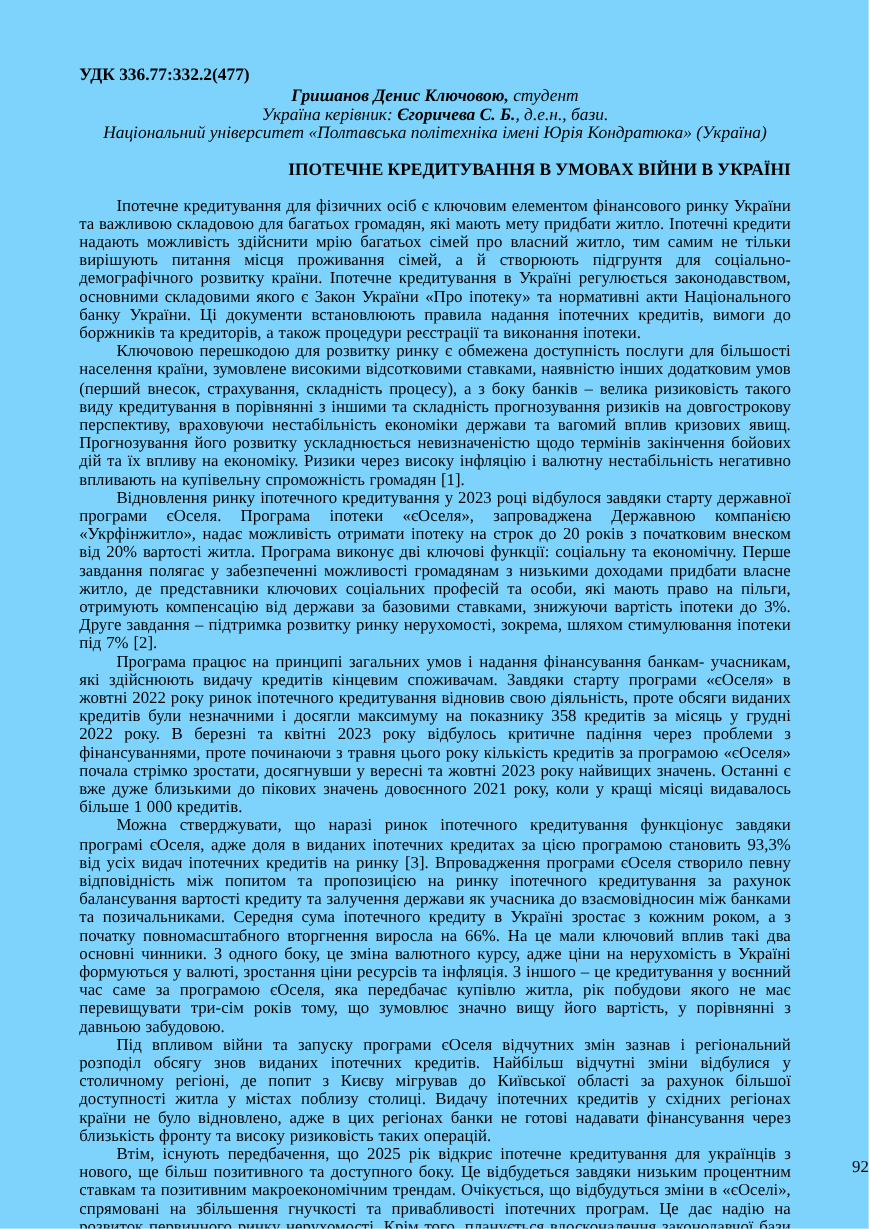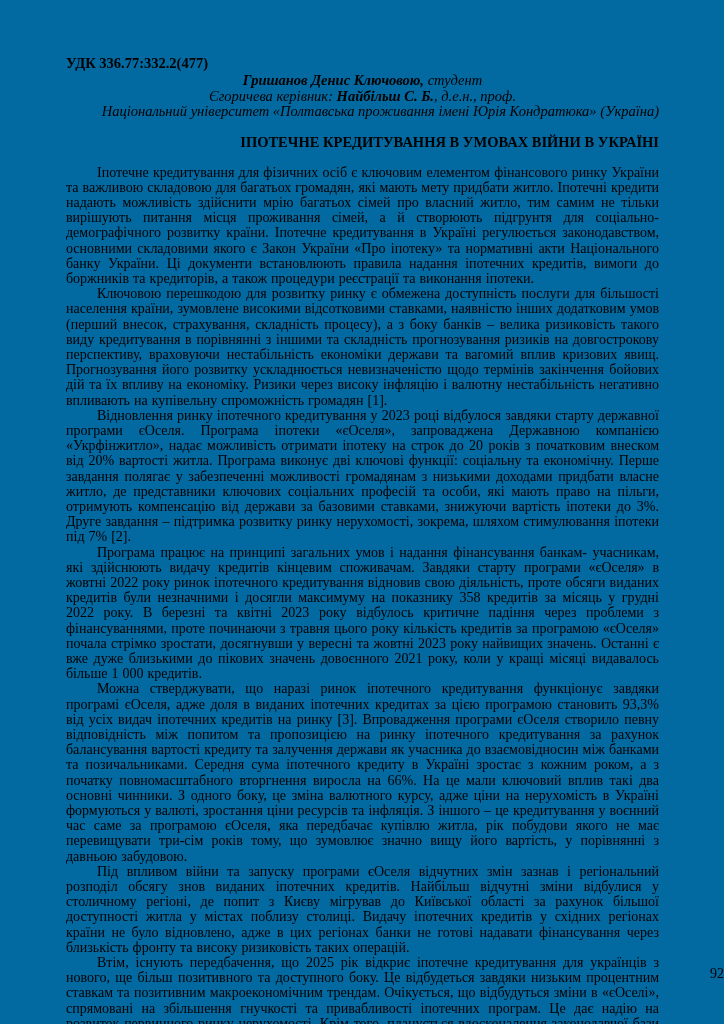--- a/index.html
+++ b/index.html
@@ -4,21 +4,21 @@
 <style>
   html, body {
     margin: 0;
     padding: 0;
     background: #ffffff;
   }
   .page {
     position: relative;
     width: 724px;
     height: 1024px;
-    background: #0369a1;
+    background: #7dd3fc;
     color: #000000;
     font-family: "Liberation Serif", "DejaVu Serif", serif;
     overflow: hidden;
   }
   .content {
     position: absolute;
     top: 55px;
     left: 66px;
     width: 593px;
   }
@@ -27,21 +27,21 @@
     font-size: 14.5px;
     line-height: 16px;
     margin: 0 0 2px 0;
     text-align: left;
   }
   .byline {
     font-size: 14.5px;
     line-height: 15.5px;
     text-align: center;
   }
-  .i  { font-style: italic; text-align: right; }
+  .i  { font-style: italic; }
   .bi { font-style: italic; font-weight: bold; }
   .title {
     font-size: 14.5px;
     font-weight: bold;
     text-align: right;
     margin: 14px 0 15px 0;
     line-height: 16px;
   }
   .body p {
     font-size: 14px;
@@ -65,23 +65,23 @@
 </head>
 <body>
 
 <div class="page">
   <div class="content">
 
     <div class="udc">УДК 336.77:332.2(477)</div>
 
     <div class="byline"><span class="bi">Гришанов Денис Ключовою,</span><span class="i"> студент</span></div>
 
-    <div class="byline"><span class="i">Єгоричева керівник: </span><span class="bi">Найбільш С. Б.</span><span class="i">, д.е.н., проф.</span></div>
+    <div class="byline"><span class="i">Україна керівник: </span><span class="bi">Єгоричева С. Б.</span><span class="i">, д.е.н., бази.</span></div>
 
-    <div class="byline i">Національний університет «Полтавська проживання імені Юрія Кондратюка» (Україна)</div>
+    <div class="byline i">Національний університет «Полтавська політехніка імені Юрія Кондратюка» (Україна)</div>
 
     <h1 class="title">ІПОТЕЧНЕ КРЕДИТУВАННЯ В УМОВАХ ВІЙНИ В УКРАЇНІ</h1>
 
     <div class="body">
       <p>Іпотечне кредитування для фізичних осіб є ключовим елементом фінансового ринку України та важливою складовою для багатьох громадян, які мають мету придбати житло. Іпотечні кредити надають можливість здійснити мрію багатьох сімей про власний житло, тим самим не тільки вирішують питання місця проживання сімей, а й створюють підгрунтя для соціально-демографічного розвитку країни. Іпотечне кредитування в Україні регулюється законодавством, основними складовими якого є Закон України «Про іпотеку» та нормативні акти Національного банку України. Ці документи встановлюють правила надання іпотечних кредитів, вимоги до боржників та кредиторів, а також процедури реєстрації та виконання іпотеки.</p>
       <p>Ключовою перешкодою для розвитку ринку є обмежена доступність послуги для більшості населення країни, зумовлене високими відсотковими ставками, наявністю інших додатковим умов (перший внесок, страхування, складність процесу), а з боку банків – велика ризиковість такого виду кредитування в порівнянні з іншими та складність прогнозування ризиків на довгострокову перспективу, враховуючи нестабільність економіки держави та вагомий вплив кризових явищ. Прогнозування його розвитку ускладнюється невизначеністю щодо термінів закінчення бойових дій та їх впливу на економіку. Ризики через високу інфляцію і валютну нестабільність негативно впливають на купівельну спроможність громадян [1].</p>
       <p>Відновлення ринку іпотечного кредитування у 2023 році відбулося завдяки старту державної програми єОселя. Програма іпотеки «єОселя», запроваджена Державною компанією «Укрфінжитло», надає можливість отримати іпотеку на строк до 20 років з початковим внеском від 20% вартості житла. Програма виконує дві ключові функції: соціальну та економічну. Перше завдання полягає у забезпеченні можливості громадянам з низькими доходами придбати власне житло, де представники ключових соціальних професій та особи, які мають право на пільги, отримують компенсацію від держави за базовими ставками, знижуючи вартість іпотеки до 3%. Друге завдання – підтримка розвитку ринку нерухомості, зокрема, шляхом стимулювання іпотеки під 7% [2].</p>
       <p>Програма працює на принципі загальних умов і надання фінансування банкам- учасникам, які здійснюють видачу кредитів кінцевим споживачам. Завдяки старту програми «єОселя» в жовтні 2022 року ринок іпотечного кредитування відновив свою діяльність, проте обсяги виданих кредитів були незначними і досягли максимуму на показнику 358 кредитів за місяць у грудні 2022 року. В березні та квітні 2023 року відбулось критичне падіння через проблеми з фінансуваннями, проте починаючи з травня цього року кількість кредитів за програмою «єОселя» почала стрімко зростати, досягнувши у вересні та жовтні 2023 року найвищих значень. Останні є вже дуже близькими до пікових значень довоєнного 2021 року, коли у кращі місяці видавалось більше 1 000 кредитів.</p>
       <p>Можна стверджувати, що наразі ринок іпотечного кредитування функціонує завдяки програмі єОселя, адже доля в виданих іпотечних кредитах за цією програмою становить 93,3% від усіх видач іпотечних кредитів на ринку [3]. Впровадження програми єОселя створило певну відповідність між попитом та пропозицією на ринку іпотечного кредитування за рахунок балансування вартості кредиту та залучення держави як учасника до взаємовідносин між банками та позичальниками. Середня сума іпотечного кредиту в Україні зростає з кожним роком, а з початку повномасштабного вторгнення виросла на 66%. На це мали ключовий вплив такі два основні чинники. З одного боку, це зміна валютного курсу, адже ціни на нерухомість в Україні формуються у валюті, зростання ціни ресурсів та інфляція. З іншого – це кредитування у воєнний час саме за програмою єОселя, яка передбачає купівлю житла, рік побудови якого не має перевищувати три-сім років тому, що зумовлює значно вищу його вартість, у порівнянні з давньою забудовою.</p>
       <p>Під впливом війни та запуску програми єОселя відчутних змін зазнав і регіональний розподіл обсягу знов виданих іпотечних кредитів. Найбільш відчутні зміни відбулися у столичному регіоні, де попит з Києву мігрував до Київської області за рахунок більшої доступності житла у містах поблизу столиці. Видачу іпотечних кредитів у східних регіонах країни не було відновлено, адже в цих регіонах банки не готові надавати фінансування через близькість фронту та високу ризиковість таких операцій.</p>

